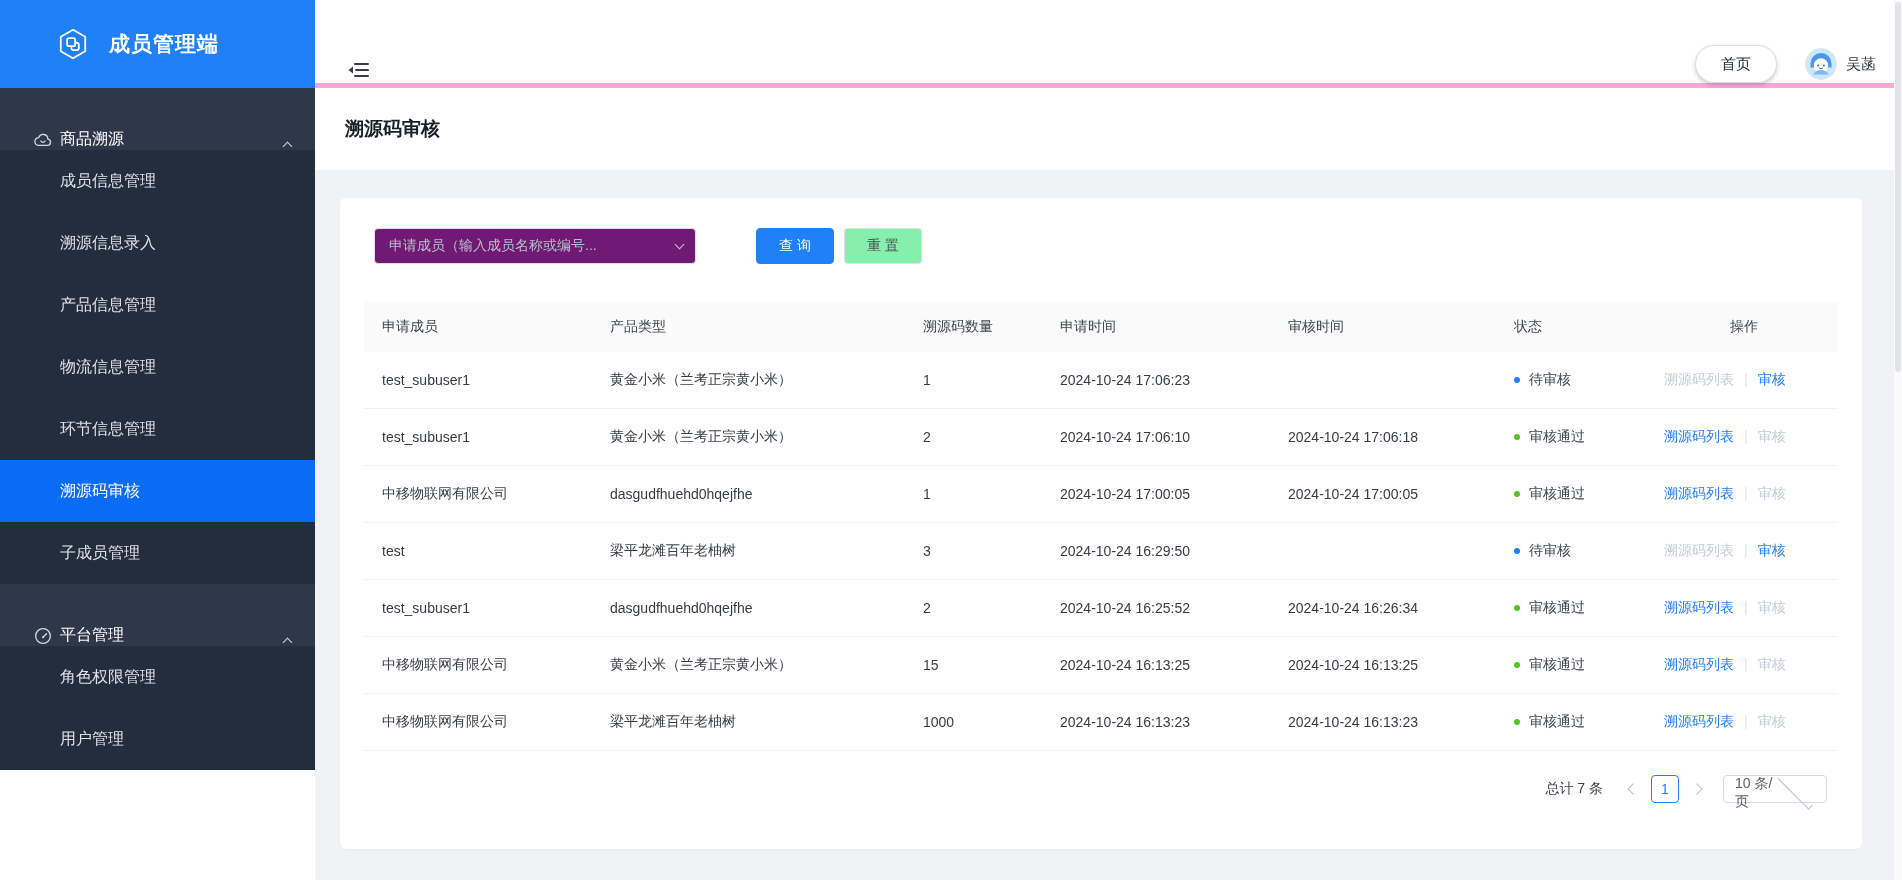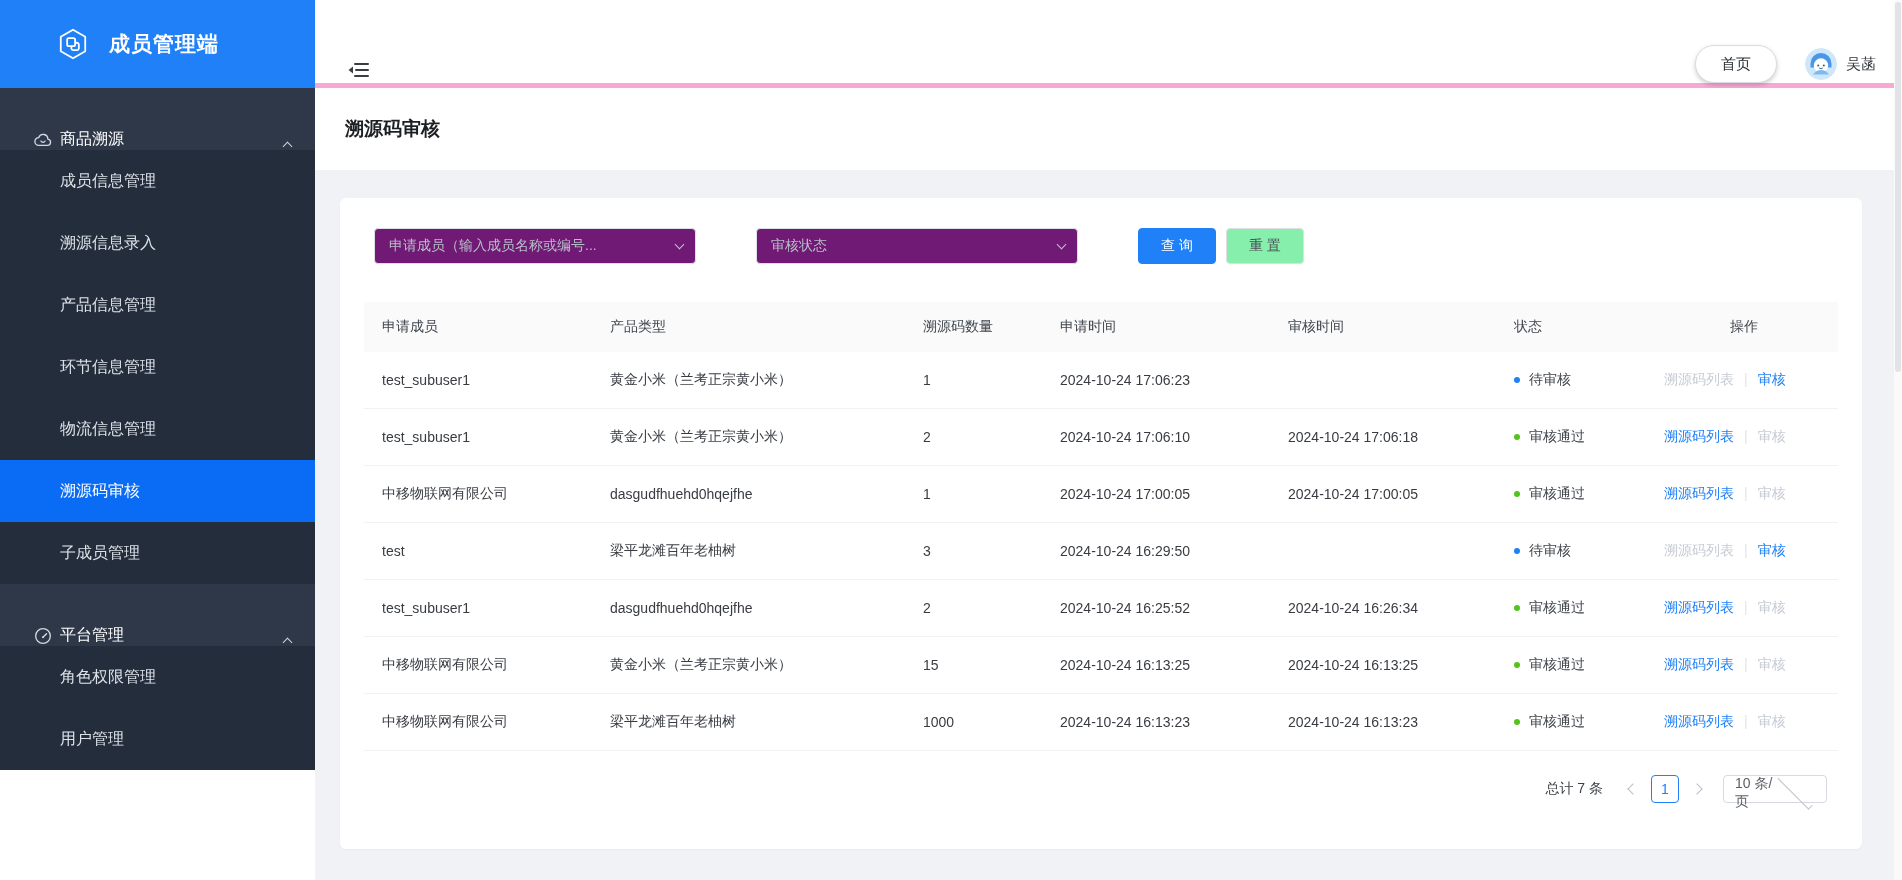--- a/index.html
+++ b/index.html
@@ -101,22 +101,22 @@
             <path d="M9.5 13.2c.5.9 1.4 1.5 2.5 1.5s2-.6 2.5-1.5"></path>
           </svg>
         </span>
         <span class="g-label">商品溯源</span>
         <span class="chev up"></span>
       </div>
       <div class="submenu">
         <div class="menu-item"><span>成员信息管理</span></div>
         <div class="menu-item"><span>溯源信息录入</span></div>
         <div class="menu-item"><span>产品信息管理</span></div>
+        <div class="menu-item"><span>物流信息管理</span></div>
         <div class="menu-item"><span>环节信息管理</span></div>
-        <div class="menu-item"><span>物流信息管理</span></div>
         <div class="menu-item active"><span>溯源码审核</span></div>
         <div class="menu-item"><span>子成员管理</span></div>
       </div>
       <div class="menu-group">
         <span class="g-icon">
           <svg viewBox="0 0 24 24" fill="none" stroke="currentColor" stroke-width="1.6" stroke-linecap="round">
             <circle cx="12" cy="12" r="8.8"></circle>
             <path d="M12 13.5l4.2-4.2"></path>
             <circle cx="12" cy="13.5" r="1.1" fill="currentColor" stroke="none"></circle>
           </svg>
@@ -161,24 +161,20 @@
   </div>
 
   <div class="content">
     <div class="card">
 
       <div class="filters">
         <div class="select">
           <span class="ph">申请成员（输入成员名称或编号...</span>
           <span class="chev down"></span>
         </div>
-        <div class="select">
-          <span class="ph">审核状态</span>
-          <span class="chev down"></span>
-        </div>
         <button class="btn primary">查 询</button>
         <button class="btn plain">重 置</button>
       </div>
 
       <div class="table">
         <div class="thead">
             <div class="th c0">申请成员</div>
             <div class="th c1">产品类型</div>
             <div class="th c2">溯源码数量</div>
             <div class="th c3">申请时间</div>

